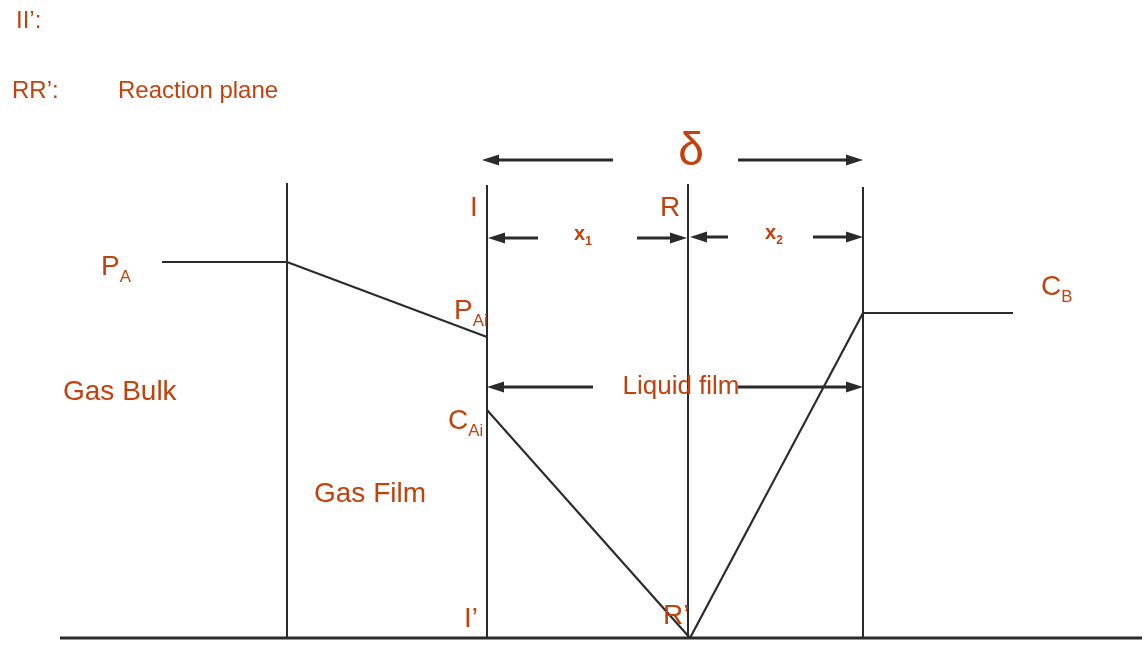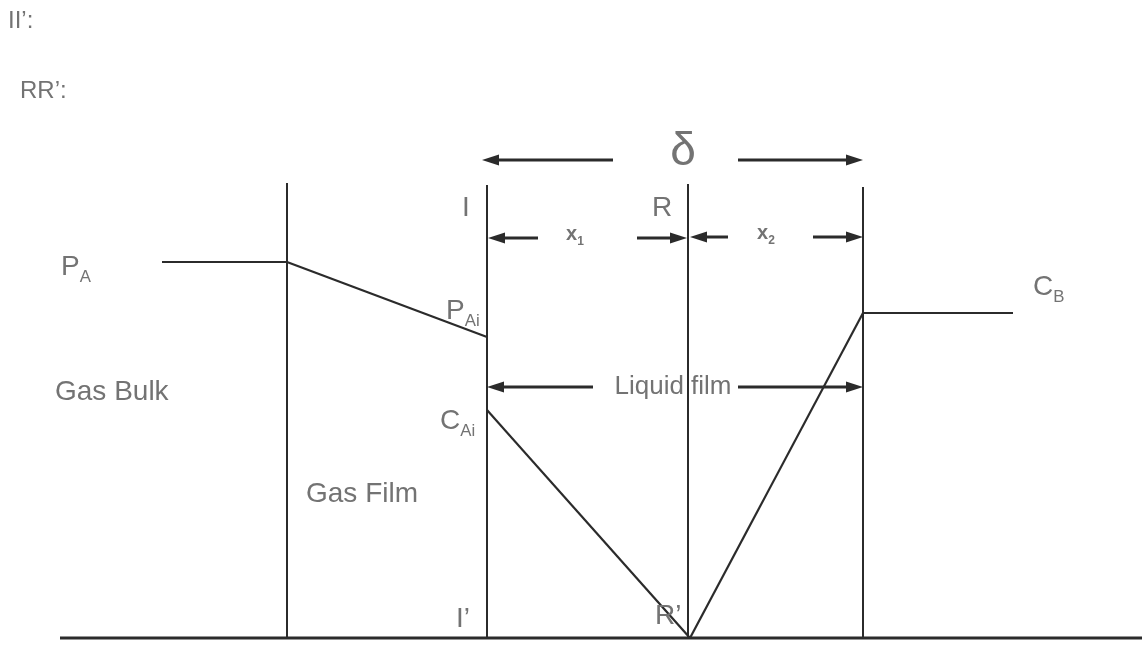--- a/index.html
+++ b/index.html
@@ -18,21 +18,22 @@
   }
   .canvas svg {
     position: absolute;
     left: 0;
     top: 0;
   }
   .lbl {
     position: absolute;
     line-height: 1;
     white-space: nowrap;
-    color: #737373;
+    color: #c2410c;
+    margin-left: 8px;
   }
   .legend-text { font-size: 24px; }
   .region-text { font-size: 28px; }
   .qty-text    { font-size: 28px; }
   .plane-text  { font-size: 28px; }
   .dim-text    { font-size: 20px; font-weight: bold; }
   .delta-text  {
     font-size: 46px;
     transform: translate(-50%, -50%);
   }
@@ -96,33 +97,34 @@
       <line x1="502" y1="387" x2="593" y2="387" stroke-width="3"></line>
       <polygon points="487,387 504,381.5 504,392.5" stroke="none"></polygon>
     </g>
     <g>
       <line x1="738" y1="387" x2="848" y2="387" stroke-width="3"></line>
       <polygon points="863,387 846,381.5 846,392.5" stroke="none"></polygon>
     </g>
   </svg>
 
   <div class="lbl legend-text" style="left:8px; top:8px;">II’:</div>
-  <div class="lbl legend-text" style="left:20px; top:78px;">RR’:</div>
+  <div class="lbl legend-text" style="left:4px; top:78px;">RR’:</div>
+  <div class="lbl legend-text" style="left:110px; top:78px;">Reaction plane</div>
 
   <div class="lbl delta-text" style="left:683px; top:149px;">δ</div>
 
   <div class="lbl plane-text" style="left:462px; top:193px;">I</div>
   <div class="lbl plane-text" style="left:652px; top:193px;">R</div>
   <div class="lbl plane-text" style="left:456px; top:604px;">I’</div>
   <div class="lbl plane-text" style="left:655px; top:601px;">R’</div>
 
   <div class="lbl dim-text" style="left:566px; top:223px;"><span>x</span><sub>1</sub></div>
   <div class="lbl dim-text" style="left:757px; top:222px;"><span>x</span><sub>2</sub></div>
 
-  <div class="lbl qty-text" style="left:61px; top:252px;text-align:right;"><span>P</span><sub>A</sub></div>
+  <div class="lbl qty-text" style="left:93px; top:252px;text-align:right;"><span>P</span><sub>A</sub></div>
   <div class="lbl qty-text" style="left:446px; top:296px;"><span>P</span><sub>Ai</sub></div>
   <div class="lbl qty-text" style="left:440px; top:406px;text-align:center;"><span>C</span><sub>Ai</sub></div>
   <div class="lbl qty-text" style="left:1033px; top:272px;"><span>C</span><sub>B</sub></div>
 
   <div class="lbl region-text" style="left:55px; top:377px;">Gas Bulk</div>
   <div class="lbl liquid-film-text" style="left:673px; top:385px;">Liquid film</div>
   <div class="lbl region-text" style="left:306px; top:479px;">Gas Film</div>
 
 </div>
 

